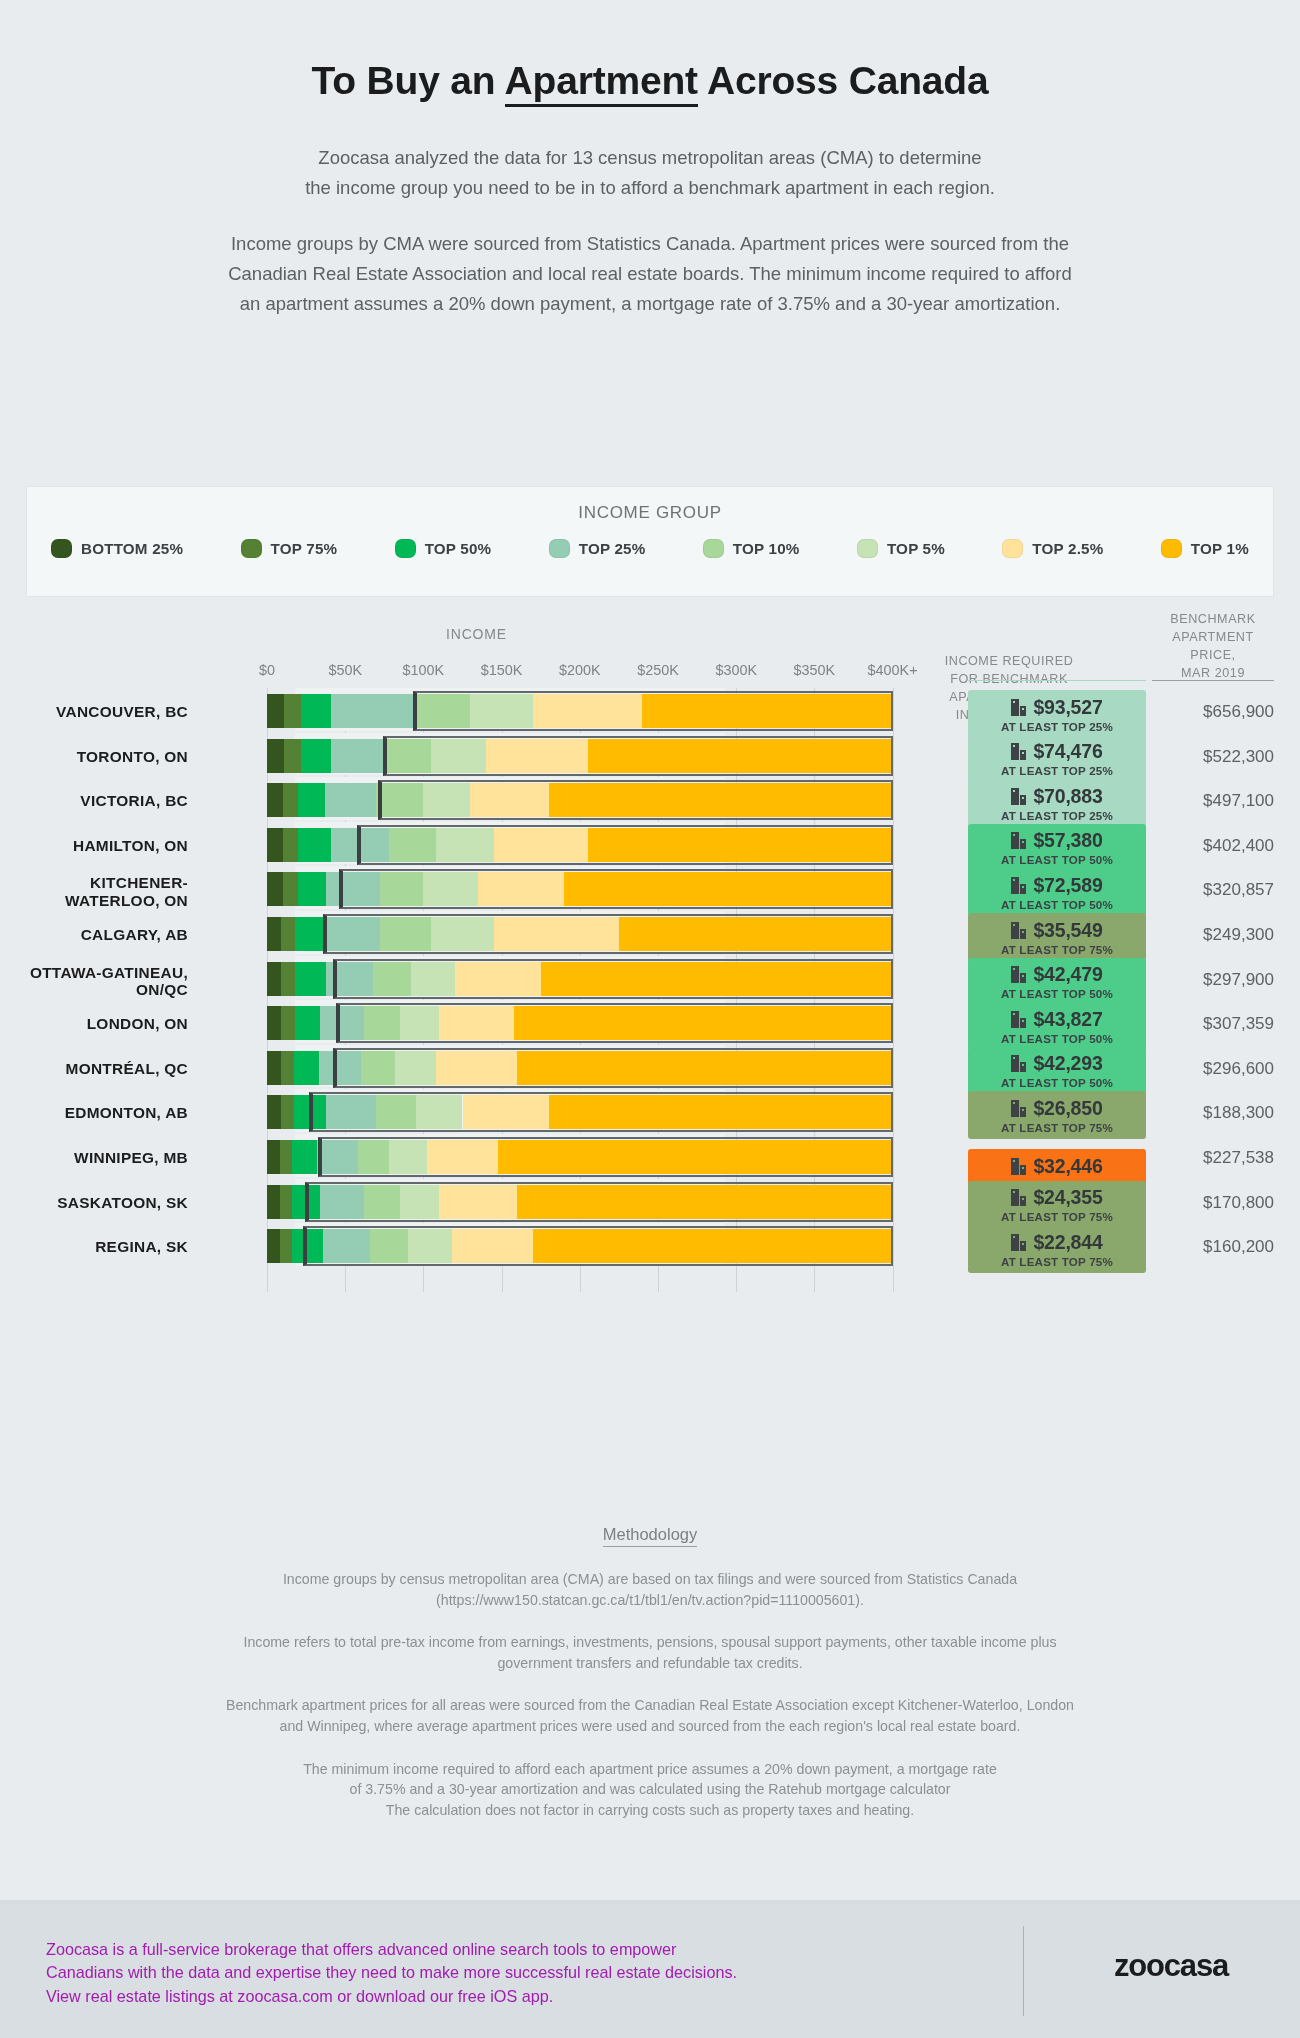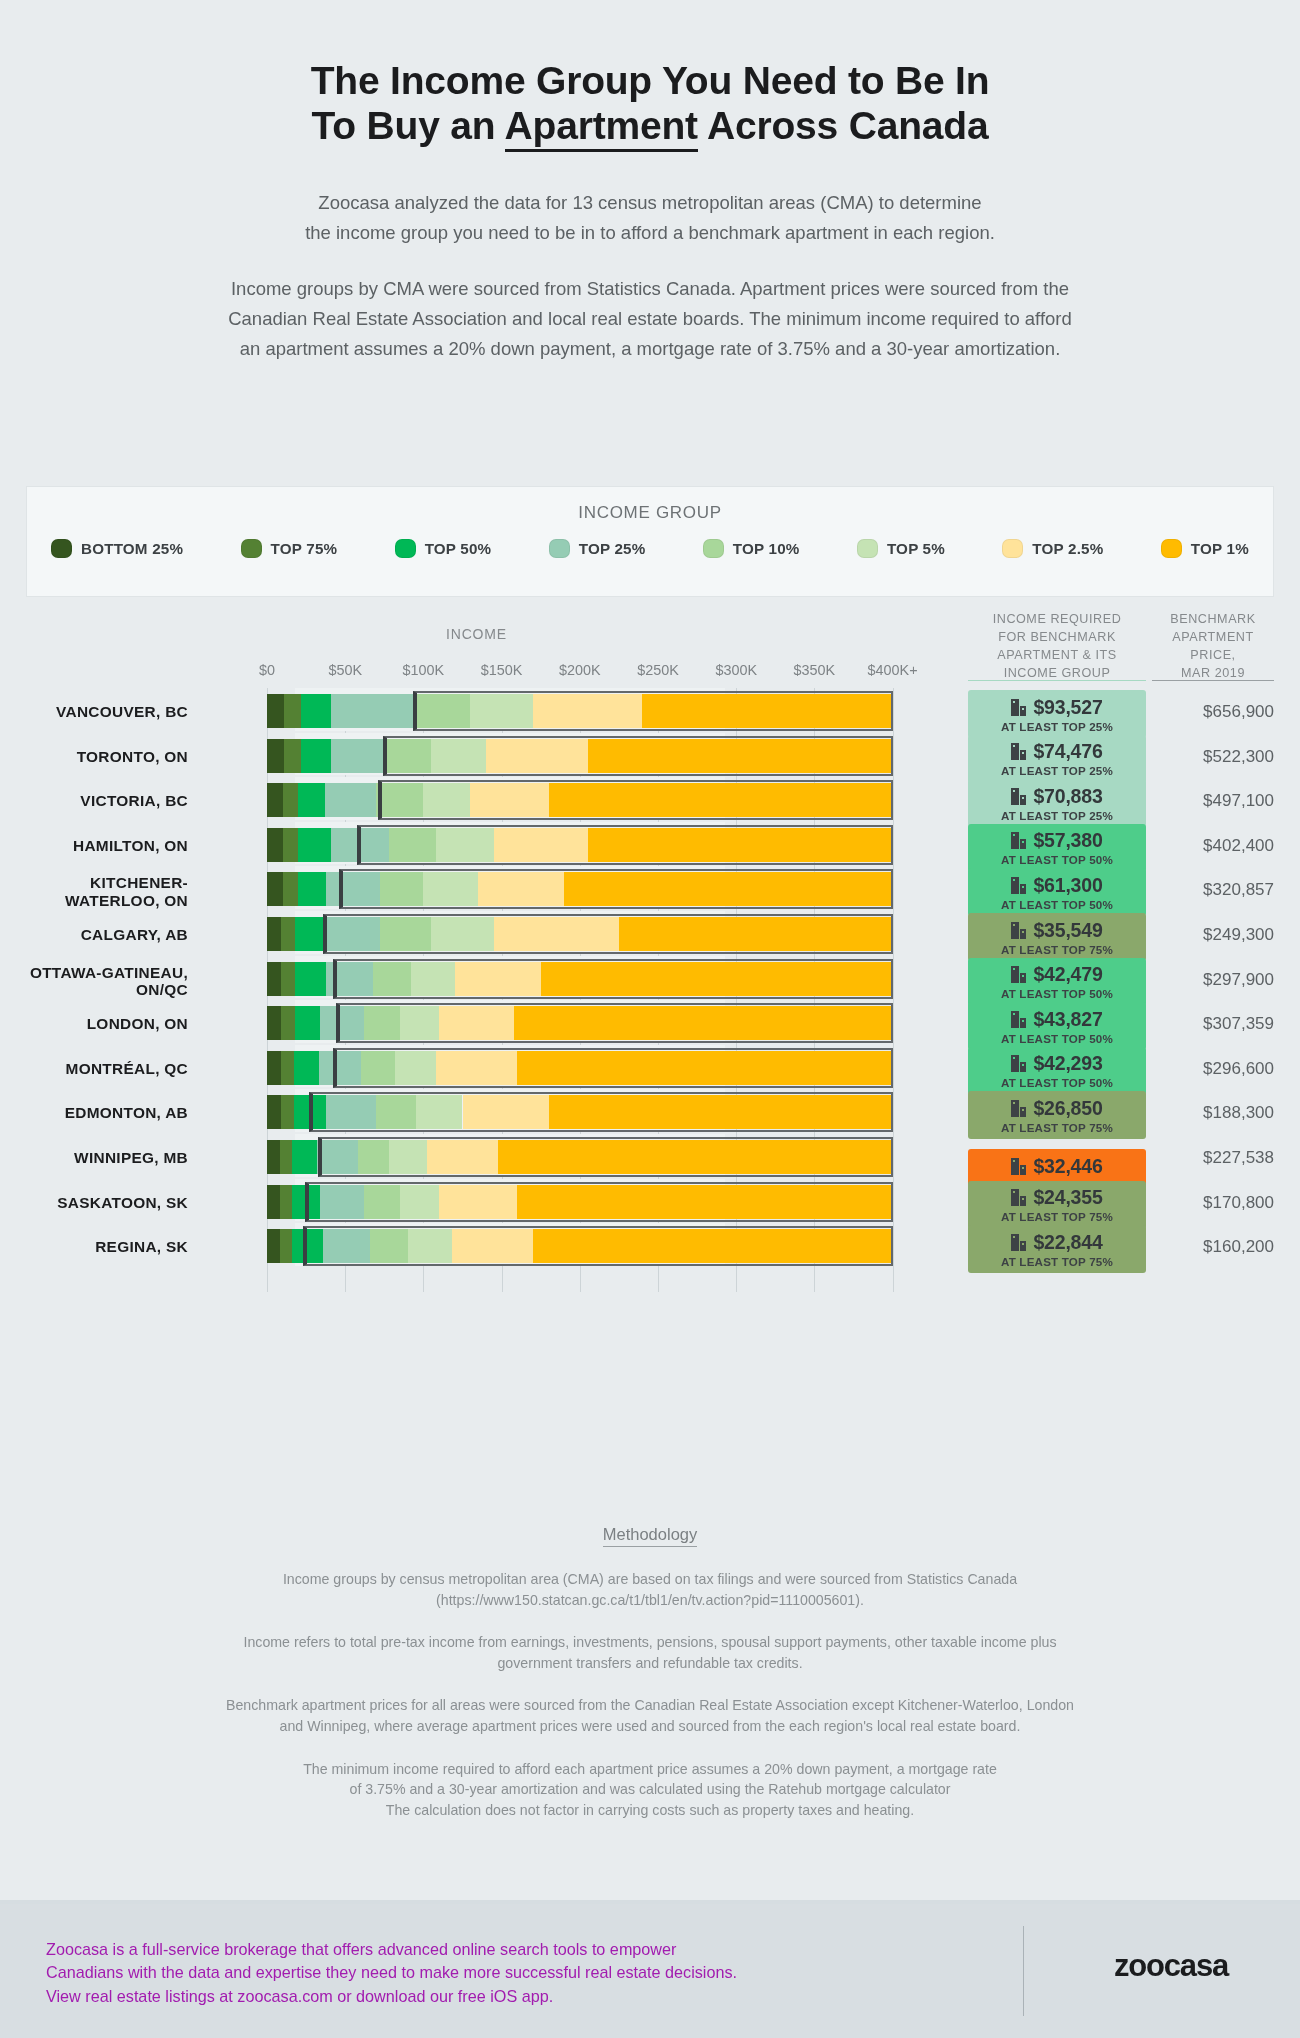--- a/index.html
+++ b/index.html
@@ -59,21 +59,21 @@
   
   .chart-area { position:absolute; left:0; top:600px; width:1300px; }
   .axis-title {
     position:absolute; left:0; top:26px; width:953px;
     text-align:center; font-size:14px; letter-spacing:.8px; color:#85898c;
   }
   .col-head {
     position:absolute; top:10px; font-size:12.6px; line-height:1.43;
     letter-spacing:.55px; color:#85898c; text-align:center;
   }
-  .col-head.income-req { left:968px; width:178px; }
+  .col-head.income-req { left:920px; width:178px;margin-top:42px; }
   .col-head.bench { left:1152px; width:122px; }
 
   .ticks { position:absolute; top:62px; left:0; width:1300px; height:20px; }
   .tick {
     position:absolute; font-size:14.4px; color:#7e8386;
     transform:translateX(-50%); white-space:nowrap;
   }
 
   .plot { position:absolute; top:88px; left:0; width:1300px; }
   .gridline {
@@ -138,21 +138,20 @@
     font-size:31px; font-weight:bold; letter-spacing:-1.2px; color:#1b1c1e;
     text-align:center;
   }
 </style>
 </head>
 <body>
 
 <div class="page">
 
   <div class="title">
-    <div>The Income Group You Need to Be In</div>
     <div>
       <span>To Buy an </span><span class="u">Apartment</span><span> Across Canada</span>
     </div>
   </div>
 
   <div class="sub1">
     <div>Zoocasa analyzed the data for 13 census metropolitan areas (CMA) to determine</div>
     <div>the income group you need to be in to afford a benchmark apartment in each region.</div>
   </div>
   <div class="sub2">
@@ -375,21 +374,21 @@
         <div class="badge" style="top: 180.4px; background: rgb(78, 205, 138);">
           <div class="badge-top">
             <span>
               <svg class="bldg-icon" width="15" height="17" viewBox="0 0 15 17">
                 <rect x="0" y="0" width="8" height="17" fill="#3d4245"></rect>
                 <rect x="9" y="7" width="6" height="10" fill="#3d4245"></rect>
                 <rect x="2" y="2" width="2" height="2" fill="#4ecd8a"></rect>
                 <rect x="11" y="9" width="2" height="2" fill="#4ecd8a"></rect>
               </svg>
             </span>
-            <span class="badge-amt">$61,300</span>
+            <span class="badge-amt">$72,589</span>
           </div>
           <div class="badge-sub">AT LEAST TOP 50%</div>
         </div>
         <div class="bench-val" style="top: 192.4px;">$320,857</div>
         <div class="rowband" style="top: 223px; height: 42.6px;"></div>
         <div class="city" style="top: 238px;">
           <div>CALGARY, AB</div>
         </div>
         <div class="bar" style="left: 267px; top: 229px; width: 625.6px;">
           <div class="seg" style="left: 0px; width: 14.076px; background: rgb(53, 85, 31);"></div>

